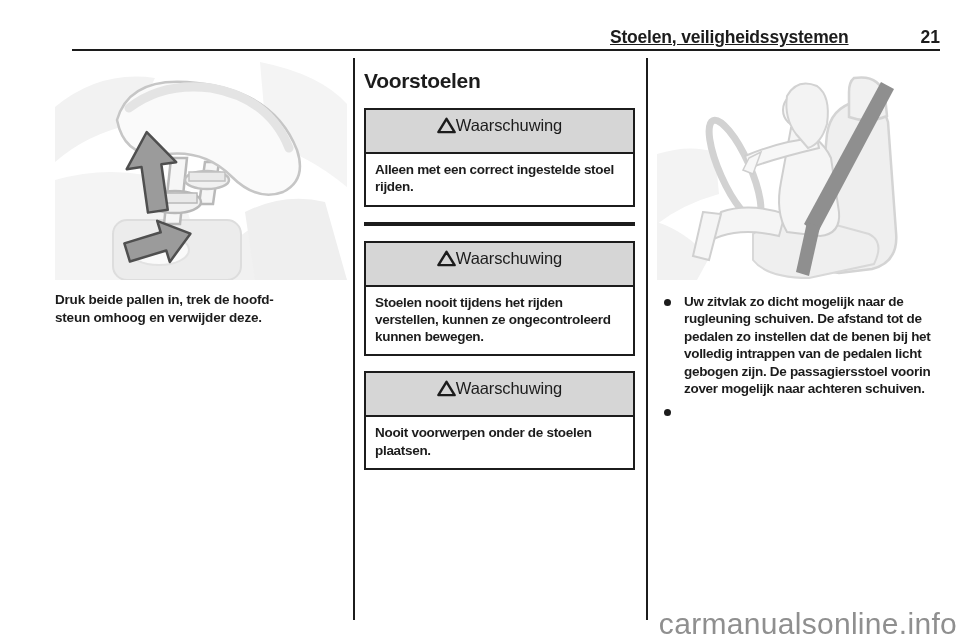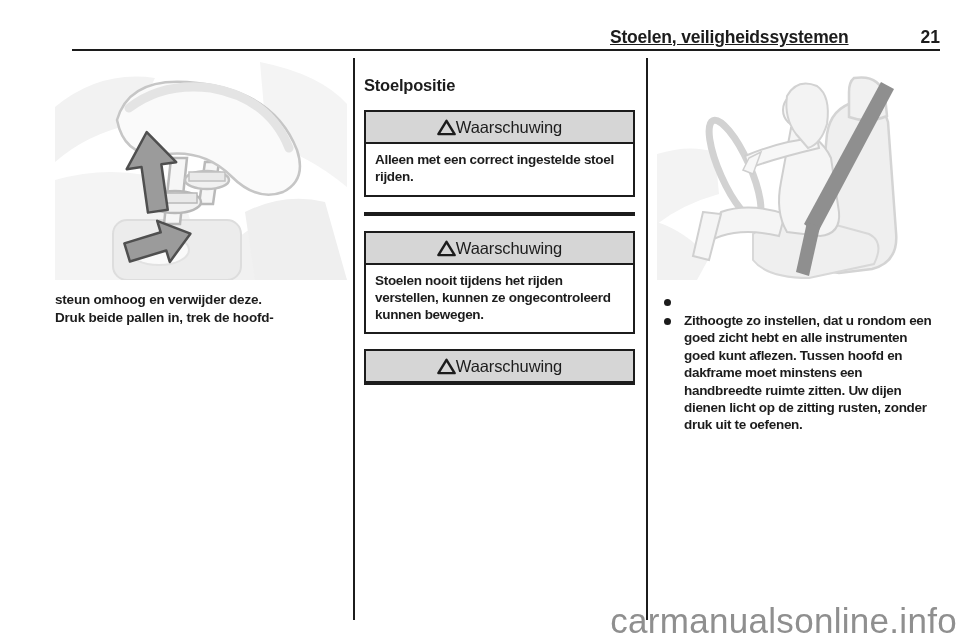--- a/index.html
+++ b/index.html
@@ -24,32 +24,32 @@
 
   .caption{margin-top:11px;font-size:13.5px;font-weight:bold;line-height:1.3;letter-spacing:-0.2px;}
 
   .h1{font-size:21px;font-weight:bold;letter-spacing:-0.3px;margin:7px 0 0 0;}
   .h2{font-size:16.5px;font-weight:bold;letter-spacing:-0.2px;margin:14px 0 0 0;}
 
   .warnbox{border:2px solid #1c1c1c;margin-top:15px;background:#ffffff;}
   .warnbox-header{
     background:#d6d6d6;border-bottom:2px solid #1c1c1c;
     display:flex;align-items:center;justify-content:center;gap:0;
-    padding:6px 4px 5px 4px;font-size:16.5px;letter-spacing:-0.1px;
+    padding:6px 4px 17px 4px;font-size:16.5px;letter-spacing:-0.1px;
   }
   .tri-icon{display:inline-block;vertical-align:-2px;}
   .warnbox-body{padding:7px 9px 9px 9px;font-size:13.5px;font-weight:bold;line-height:1.28;letter-spacing:-0.3px;}
 
   .bullets{margin-top:13px;}
   .bullet{display:flex;margin-bottom:6px;}
   .bullet-dot{flex:none;width:7px;height:7px;border-radius:50%;background:#1c1c1c;margin:6px 13px 0 7px;}
   .bullet-text{font-size:13.5px;font-weight:bold;line-height:1.29;letter-spacing:-0.3px;width:253px;}
 
   .watermark{
-    position:absolute;right:3px;bottom:1px;font-size:35px;color:#8f8f8f;
+    position:absolute;right:3px;bottom:1px;font-size:30px;color:#8f8f8f;
     letter-spacing:0.3px;font-weight:normal;
   }
 </style>
 </head>
 <body>
 
 <div class="header">
   <span class="title">Stoelen, veiligheidssystemen</span><span class="pagenum">21</span>
 </div>
 <div class="header-rule"></div>
@@ -83,27 +83,27 @@
 
     <g transform="translate(92,72) rotate(-8)" fill="#9b9b9b" stroke="#4f4f4f" stroke-width="2.5" stroke-linejoin="round">
       <path d="M-10,78 L-10,32 L-25,32 L0,-2 L25,32 L10,32 L10,78 Z"></path>
     </g>
 
     <g transform="translate(72,190) rotate(-17)" fill="#9b9b9b" stroke="#4f4f4f" stroke-width="2.5" stroke-linejoin="round">
       <path d="M0,-9 L38,-9 L38,-21 L66,1 L38,22 L38,10 L0,10 Z"></path>
     </g>
   </svg>
   <div class="caption">
+    <div>Druk beide pallen in, trek de hoofd-</div>
     <div>steun omhoog en verwijder deze.</div>
-    <div>Druk beide pallen in, trek de hoofd-</div>
   </div>
 </div>
 
 <div class="col-mid">
-  <div class="h2">Stoelpositie</div>
+  <div class="h1">Voorstoelen</div>
 
   <div class="warnbox">
     <div class="warnbox-header">
       <svg class="tri-icon" width="19" height="17" viewBox="0 0 20 18">
           <path d="M10 2 L18.6 16 H1.4 Z" fill="none" stroke="#1c1c1c" stroke-width="2.6" stroke-linejoin="round"></path>
         </svg>
       <span>Waarschuwing</span>
     </div>
     <div class="warnbox-body">Alleen met een correct ingestelde stoel rijden.</div>
   </div>
@@ -121,20 +121,21 @@
     <div class="warnbox-body">Stoelen nooit tijdens het rijden verstellen, kunnen ze ongecontroleerd kunnen bewegen.</div>
   </div>
 
   <div class="warnbox">
     <div class="warnbox-header">
       <svg class="tri-icon" width="19" height="17" viewBox="0 0 20 18">
           <path d="M10 2 L18.6 16 H1.4 Z" fill="none" stroke="#1c1c1c" stroke-width="2.6" stroke-linejoin="round"></path>
         </svg>
       <span>Waarschuwing</span>
     </div>
+    <div class="warnbox-body">Nooit voorwerpen onder de stoelen plaatsen.</div>
   </div>
 </div>
 
 <div class="col-right">
   <svg class="illustration" viewBox="0 0 284 218" xmlns="http://www.w3.org/2000/svg">
 
     <path d="M0,92 Q32,82 58,90 L62,132 Q26,142 0,162 Z" fill="#f3f3f3"></path>
     <path d="M0,160 Q30,170 52,196 L40,218 L0,218 Z" fill="#f2f2f2"></path>
 
     <g transform="rotate(-24 78 108)">
@@ -159,21 +160,21 @@
     <path d="M130,34 Q140,16 160,24 Q174,34 170,62 Q164,82 151,86 L139,72 Q127,56 130,34 Z" fill="#f3f3f3" stroke="#d2d2d2" stroke-width="2"></path>
 
     <polygon points="224,20 237,27 160,172 147,162" fill="#8f8f8f"></polygon>
 
     <path d="M150,160 L163,165 L152,214 L139,210 Z" fill="#8f8f8f"></path>
   </svg>
 
   <div class="bullets">
     <div class="bullet">
       <span class="bullet-dot"></span>
+      <span class="bullet-text">Uw zitvlak zo dicht mogelijk naar de rugleuning schuiven. De afstand tot de pedalen zo instellen dat de benen bij het volledig intrappen van de pedalen licht gebogen zijn. De passagiersstoel voorin zover mogelijk naar achteren schuiven.</span>
     </div>
     <div class="bullet">
       <span class="bullet-dot"></span>
-      <span class="bullet-text">Zithoogte zo instellen, dat u rondom een goed zicht hebt en alle instrumenten goed kunt aflezen. Tussen hoofd en dakframe moet minstens een handbreedte ruimte zitten. Uw dijen dienen licht op de zitting rusten, zonder druk uit te oefenen.</span>
     </div>
   </div>
 </div>
 
 <div class="watermark">carmanualsonline.info</div>
 
 </body></html>

